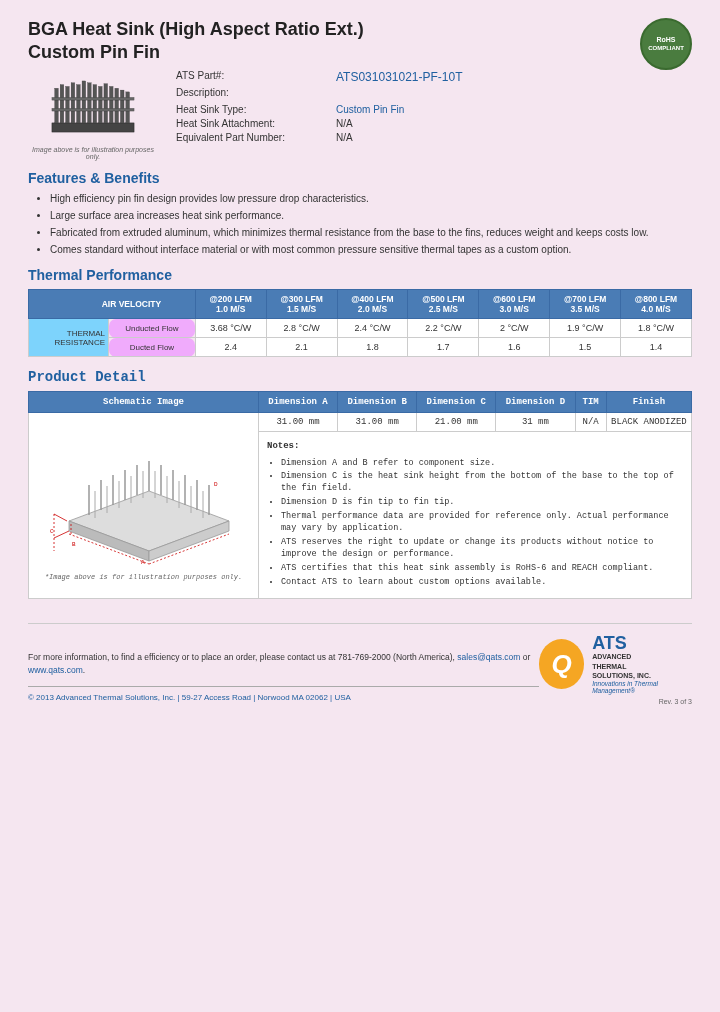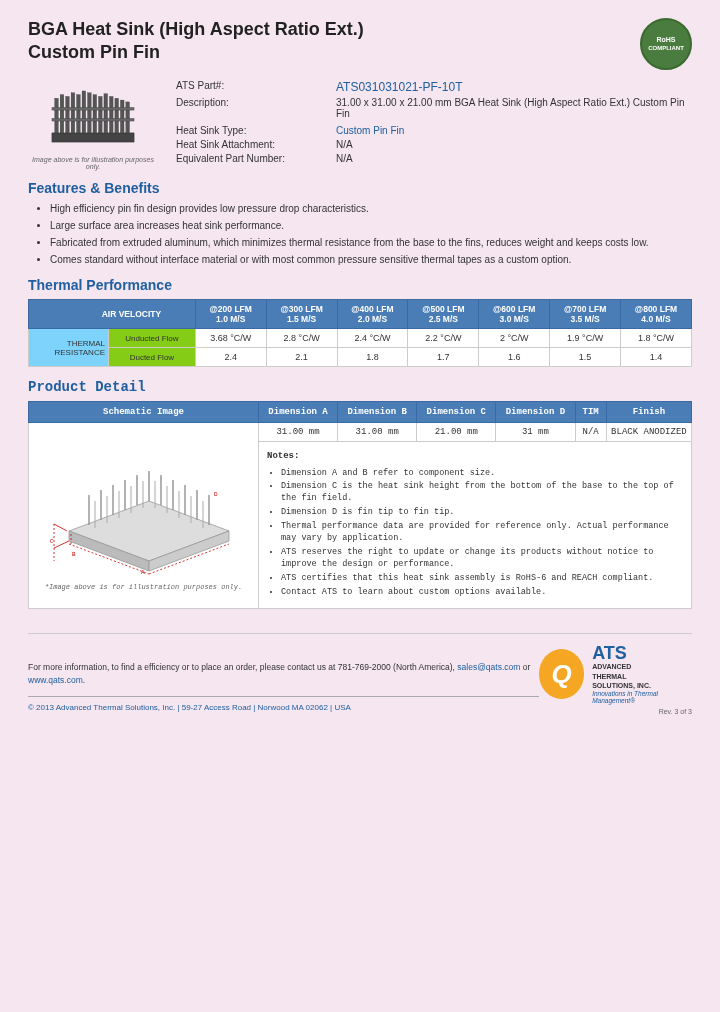--- a/index.html
+++ b/index.html
@@ -12,21 +12,20 @@
       color: #333;
     }
     .page {
       background: #f5e6f0;
       padding: 18px 28px 18px 28px;
     }
     .header-section {
       display: flex;
       justify-content: space-between;
       align-items: flex-start;
-      margin-bottom: 10px;
       gap: 36px;
     }
     .title-block h1 {
       font-size: 18px;
       font-weight: bold;
       color: #222;
       line-height: 1.3;
     }
     .rohs-badge {
       width: 52px;
@@ -132,23 +131,24 @@
       font-weight: bold;
     }
     .thermal-table td {
       border: 1px solid #ccc;
       text-align: center;
       padding: 4px 3px;
       background: white;
       font-size: 9px;
     }
     .thermal-table td.row-header {
-      background: #84cc16;
+      background: #f0abfc;
       font-size: 8px;
       color: #333;
+      border-radius: 7px;
     }
     .thermal-table td.row-label {
       background: #7dd3fc;
       font-size: 8px;
       font-weight: normal;
       color: #333;
       text-align: right;
     }
     .product-detail-section {
       margin-bottom: 24px;
@@ -319,21 +319,20 @@
       <div class="image-caption">Image above is for illustration purposes only.</div>
     </div>
 
     <div class="product-specs">
       <div class="spec-row">
         <span class="spec-label">ATS Part#:</span>
         <span class="spec-value part-number">ATS031031021-PF-10T</span>
       </div>
       <div class="spec-row">
         <span class="spec-label">Description:</span>
-        <span class="spec-value">31.00 x 31.00 x 21.00 mm BGA Heat Sink (High Aspect Ratio Ext.) Custom Pin Fin</span>
       </div>
       <div style="margin-top:6px;"></div>
       <div class="spec-row">
         <span class="spec-label">Heat Sink Type:</span>
         <span class="spec-value link">Custom Pin Fin</span>
       </div>
       <div class="spec-row">
         <span class="spec-label">Heat Sink Attachment:</span>
         <span class="spec-value na">N/A</span>
       </div>

